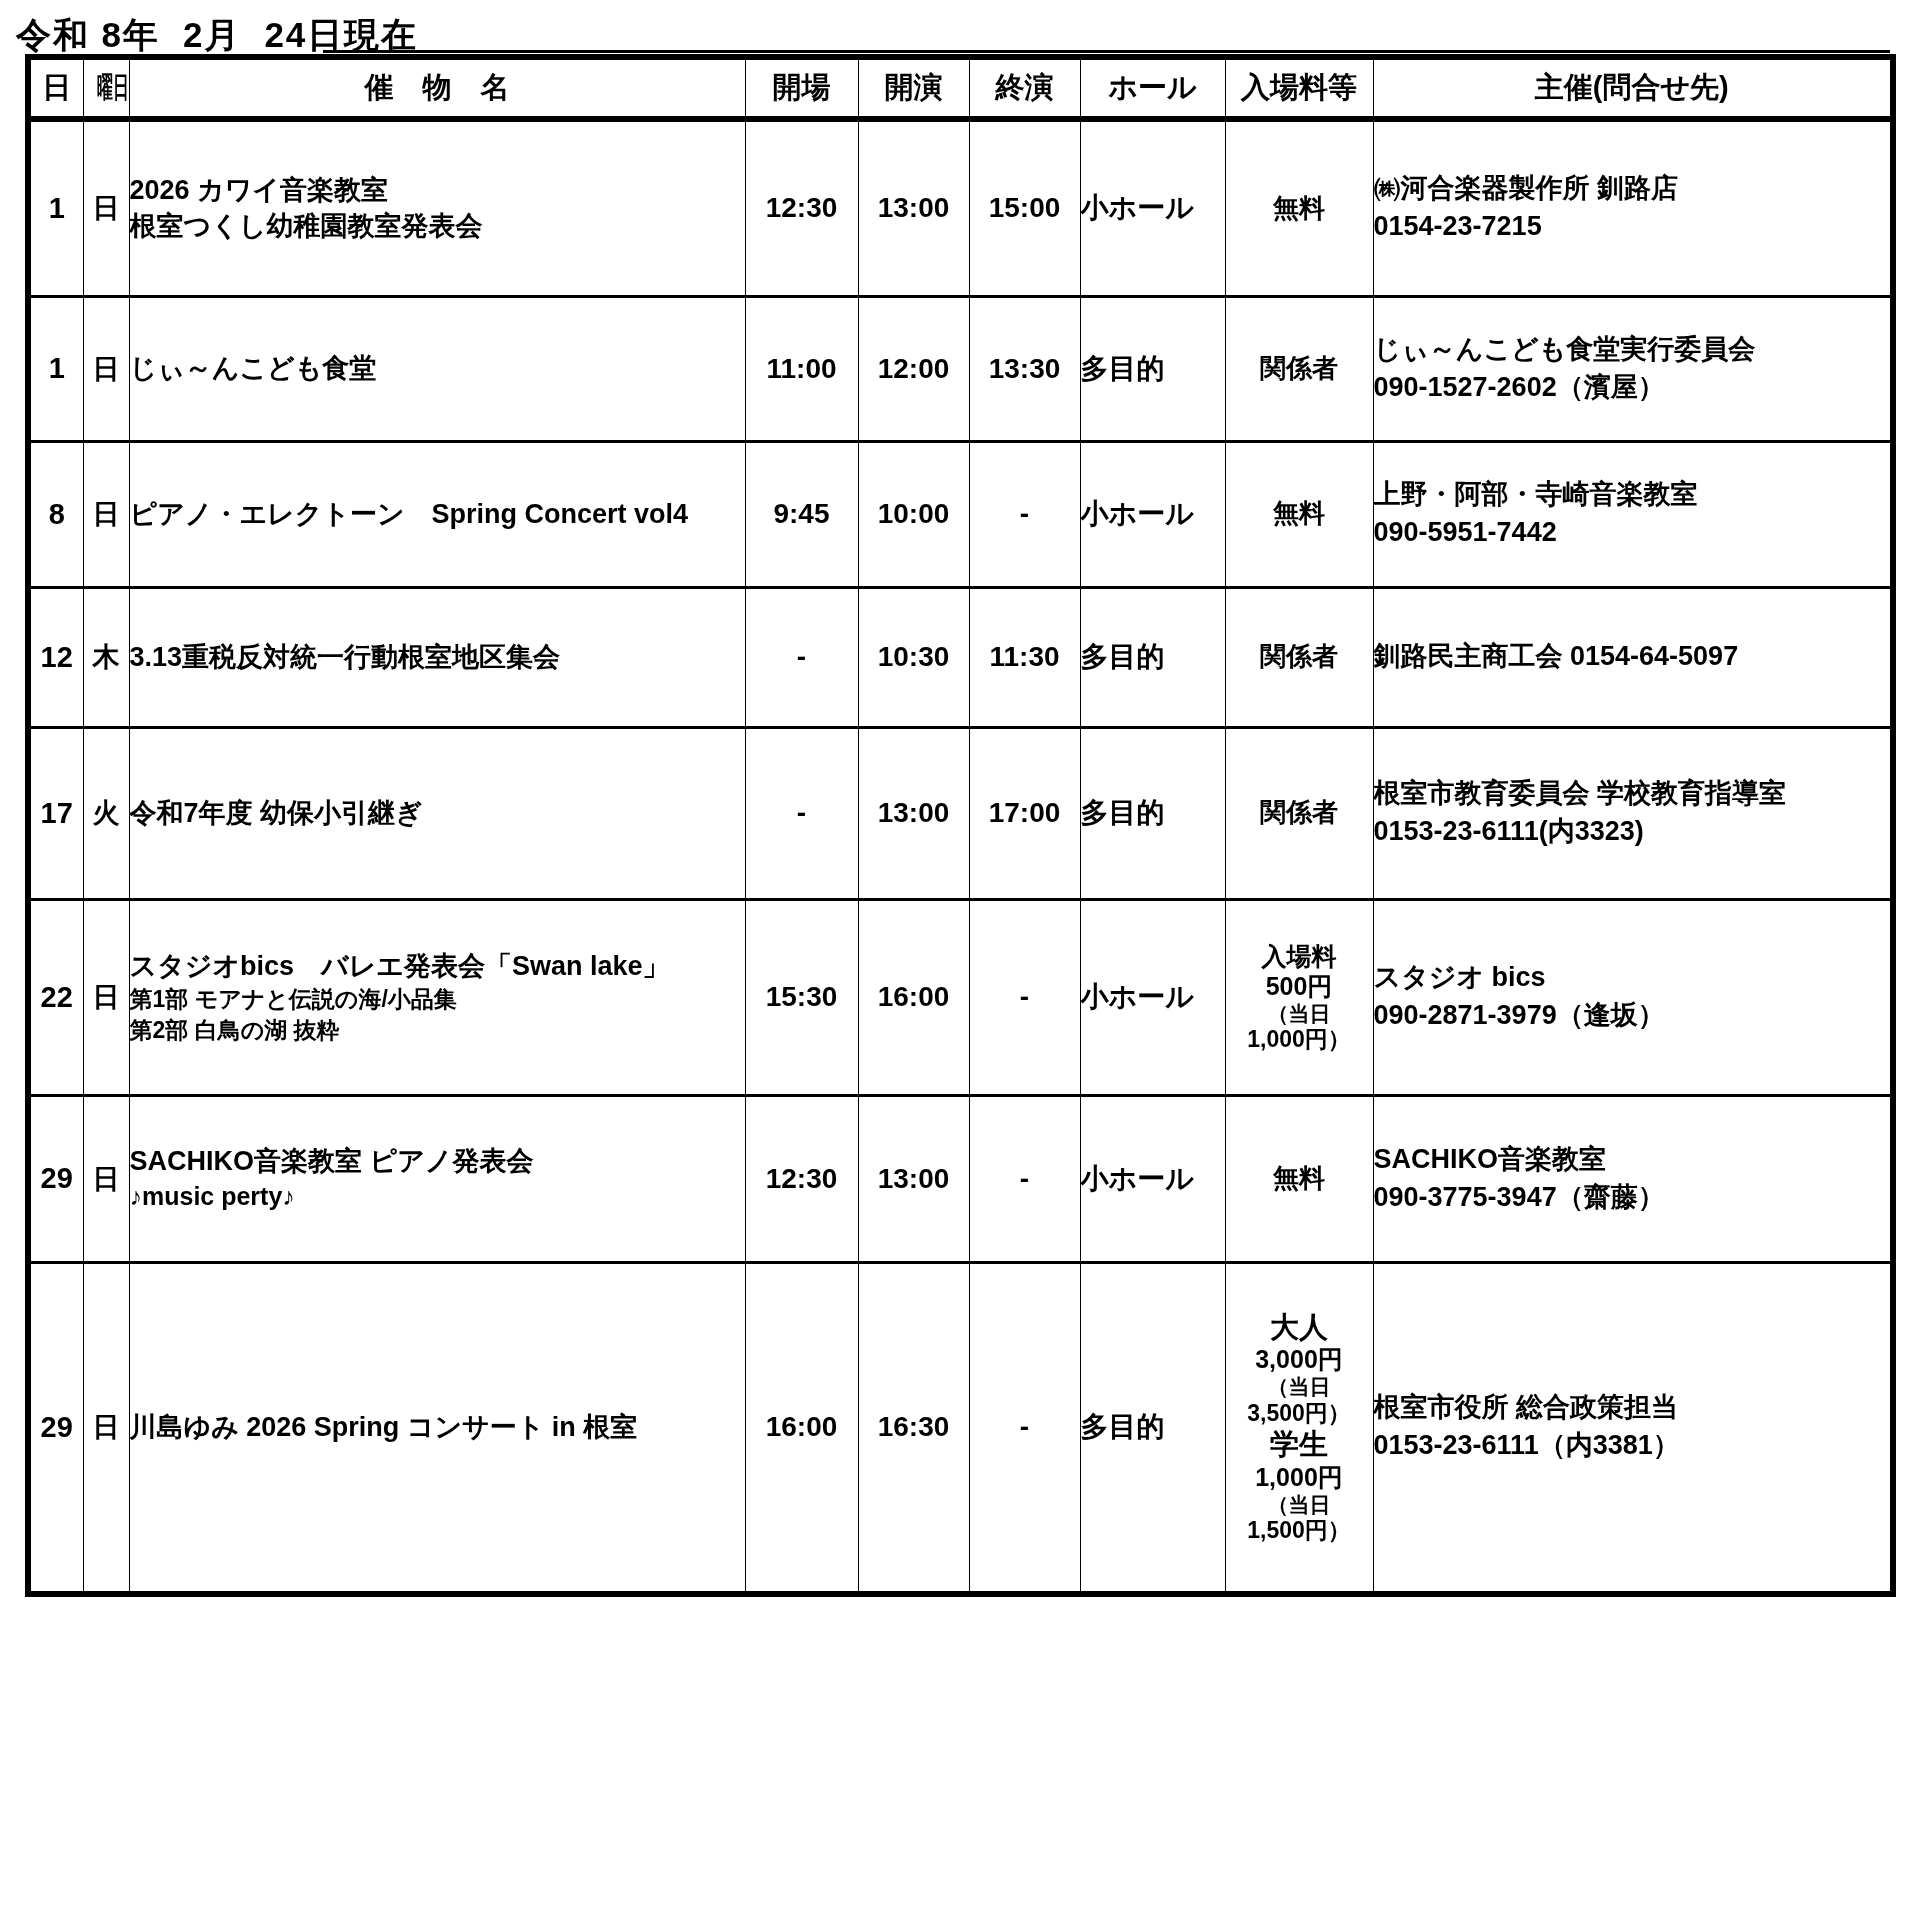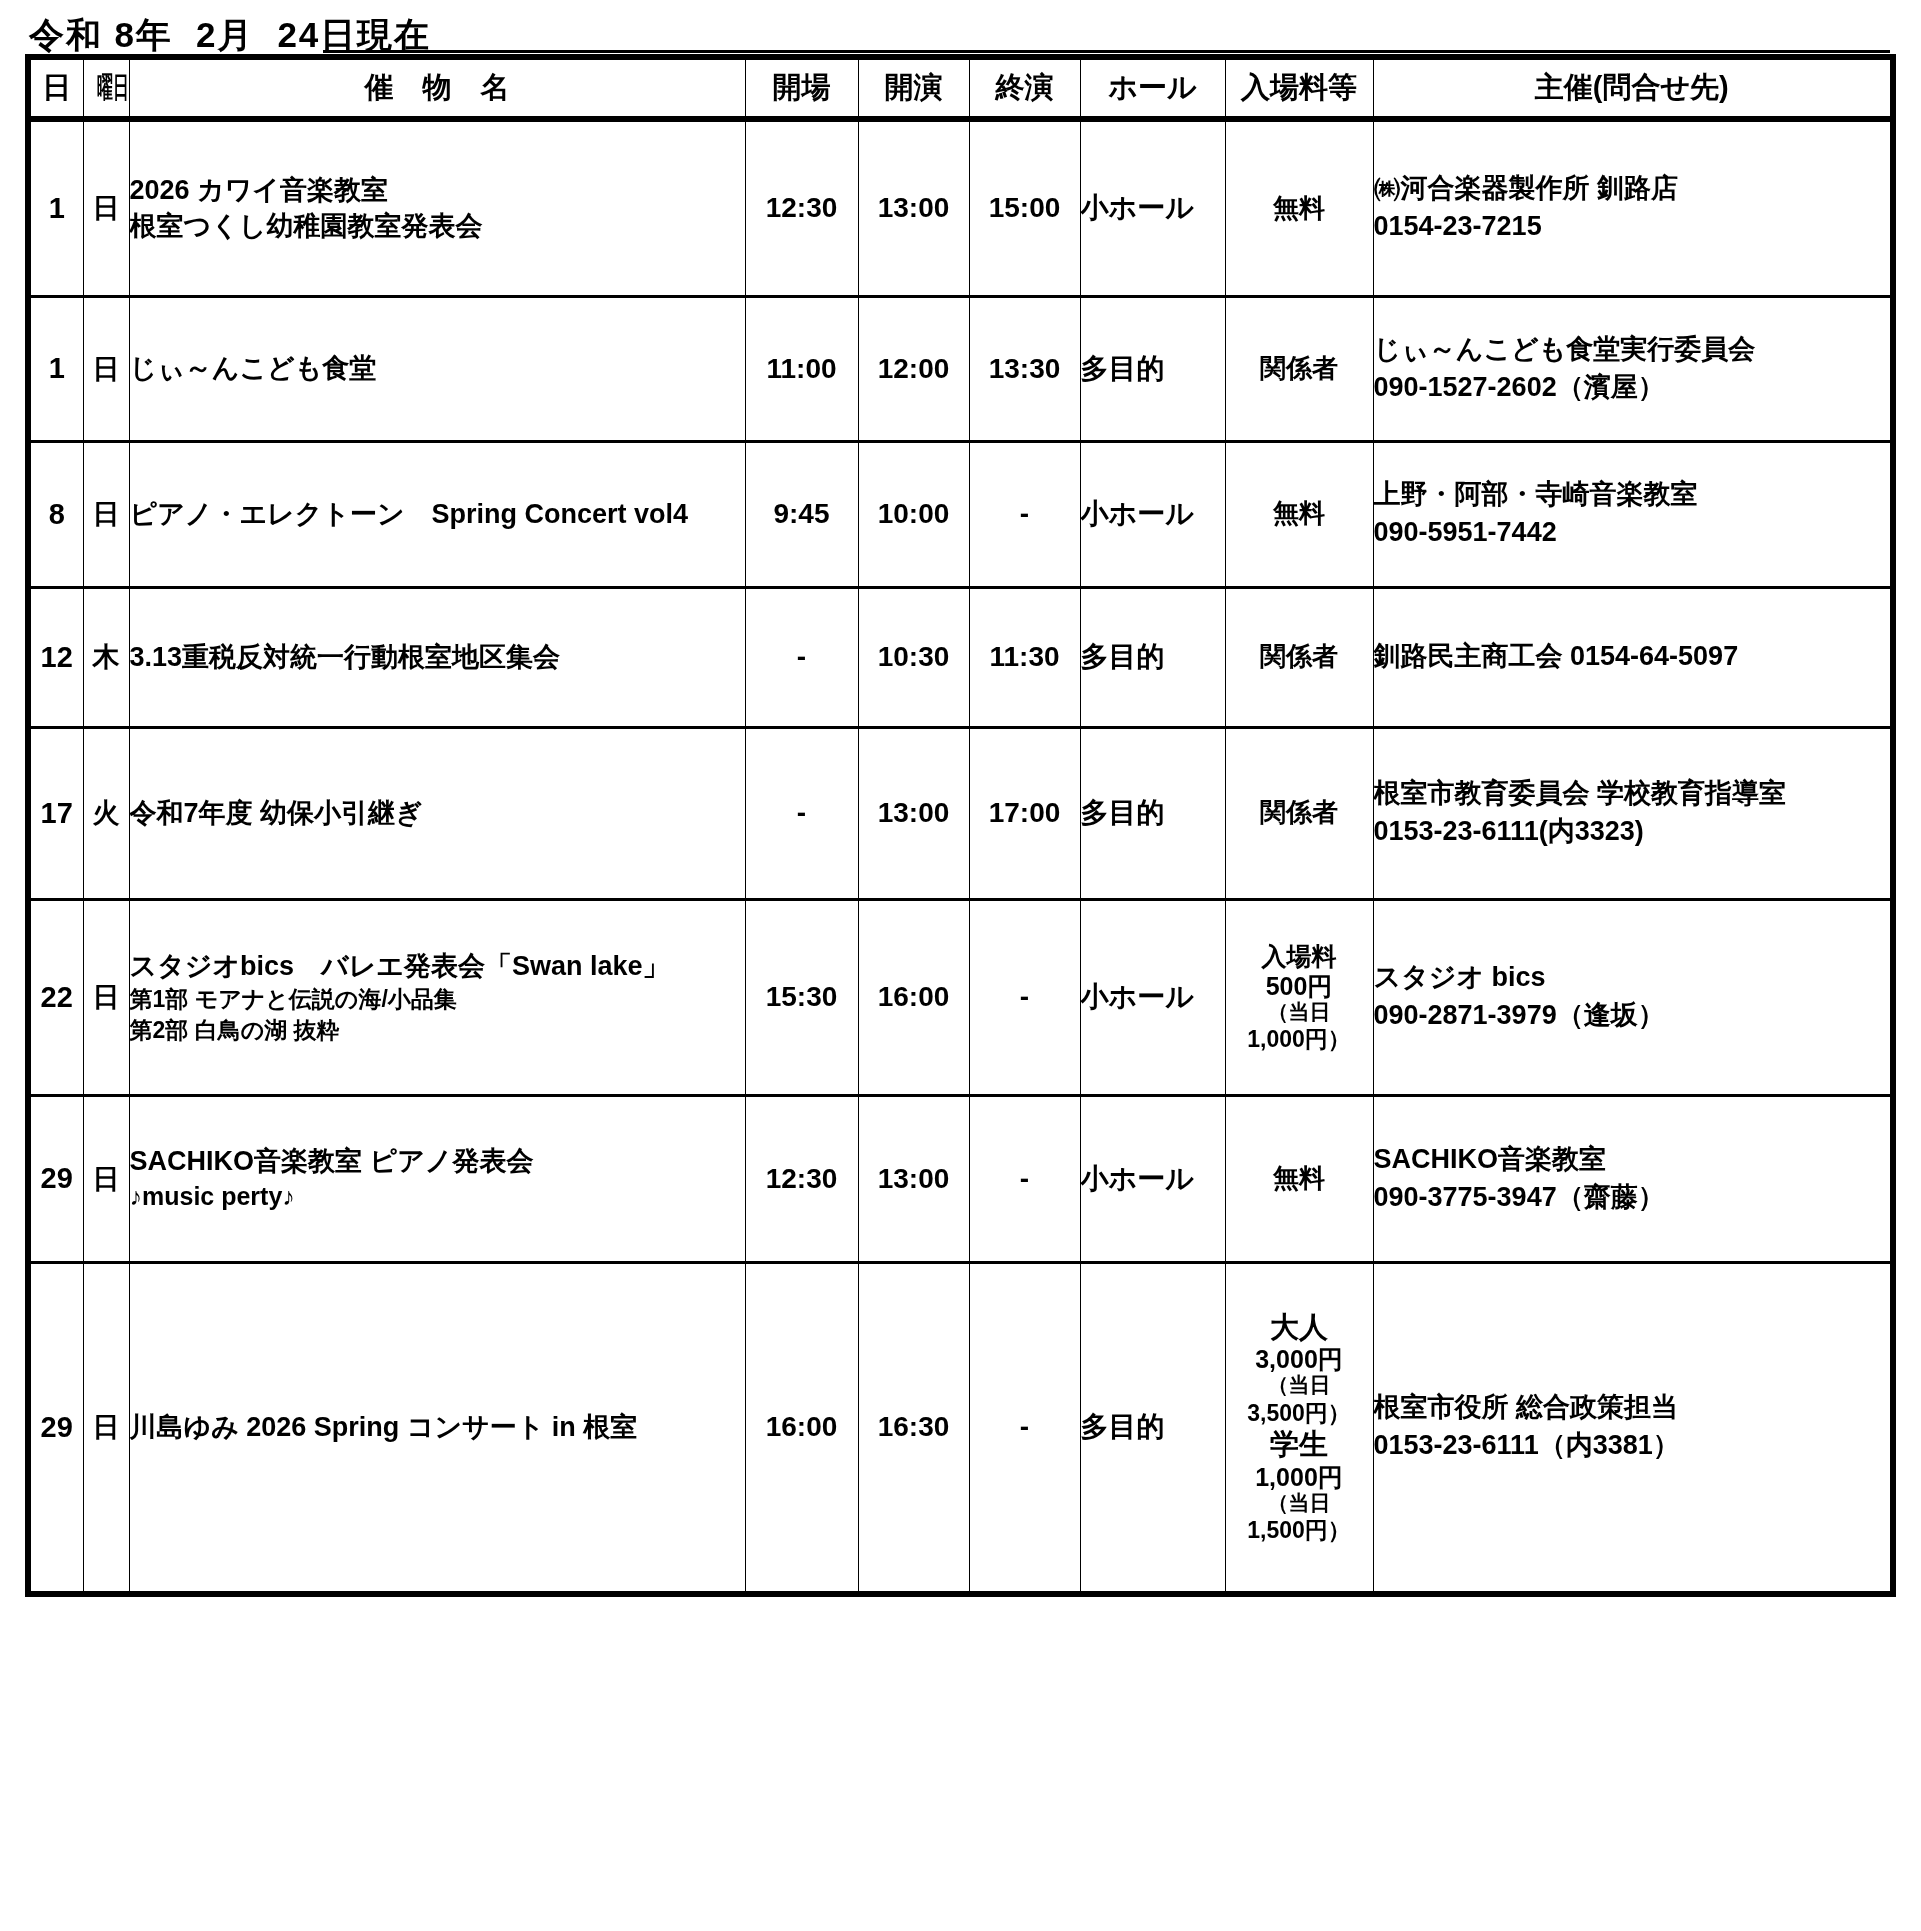--- a/index.html
+++ b/index.html
@@ -3,21 +3,21 @@
 <meta charset="utf-8">
 <style>
   html,body{margin:0;padding:0;background:#ffffff;}
   body{
     width:1921px;height:1931px;position:relative;
     font-family:"Liberation Sans","DejaVu Sans",sans-serif;
     color:#000;
     -webkit-font-smoothing:antialiased;
   }
   .title{
-    position:absolute;left:29px;top:11.6px;
+    position:absolute;left:16px;top:11.6px;
     font-size:35px;font-weight:600;letter-spacing:1.9px;white-space:pre;
   }
   .title-underline{
     position:absolute;left:323px;top:50px;width:1567px;height:2.9px;background:#000;
   }
   table.sched{
     position:absolute;left:25px;top:54px;
     border-collapse:collapse;table-layout:fixed;
     width:1865px;
     border:6.8px solid #000;
@@ -47,21 +47,21 @@
   
   .c-day{font-size:29px;text-align:center;}
   .c-wd{font-size:27px;text-align:center;}
   .c-ev{font-size:27px;text-align:left;padding:5.8px 9.7px;line-height:1.35;}
   .c-time{font-size:28px;text-align:center;letter-spacing:0px;}
   .c-hall{font-size:28px;}
   .c-adm{font-size:26px;text-align:center;line-height:1.2;}
   .c-org{font-size:27px;text-align:left;padding:5.8px 11.6px;line-height:1.4;}
   .ln{display:block;}
   .sm{font-size:23px;}
-  .xs{font-size:21px;font-family:Liberation Mono, monospace;}
+  .xs{font-size:21px;}
   .md{font-size:25px;}
   .lg{font-size:29px;}
   .note{font-size:25px;}
 </style>
 </head>
 <body>
 
 <div class="title">令和 8年  2月  24日現在</div>
 <div class="title-underline"></div>
 

